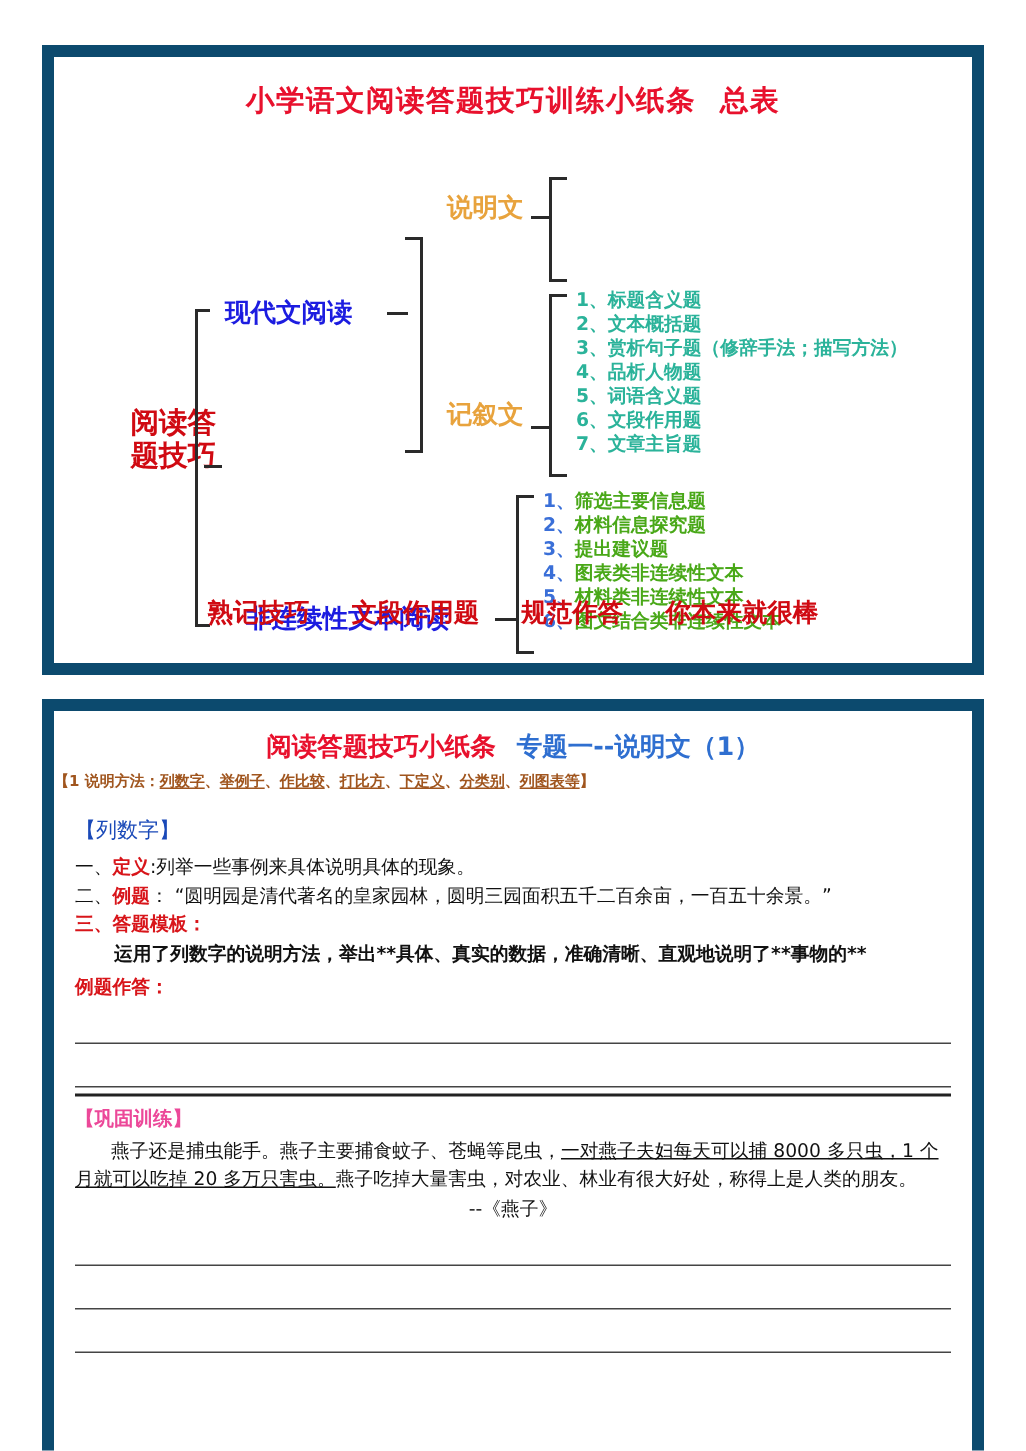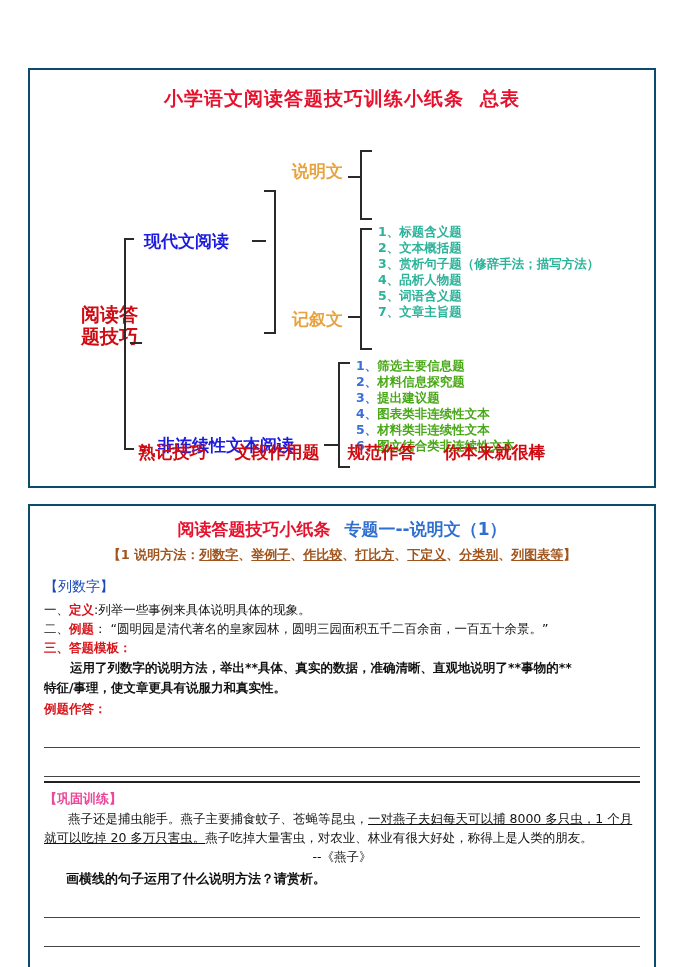--- a/index.html
+++ b/index.html
@@ -8,23 +8,22 @@
     background:#ffffff;
     font-family:"DejaVu Sans","Liberation Sans",sans-serif;
     overflow:hidden;
   }
   .page{position:relative;width:684px;height:967px;}
 
   
   .card{
     position:absolute;
     background:#fff;
-    border:2px solid #0c4a6e;
+    border:8px solid #0c4a6e;
     box-sizing:border-box;
-    margin-top:38px;
   }
   #card-overview{left:28px;top:30px;width:628px;height:420px;}
   #card-topic{left:28px;top:466px;width:628px;height:568px;}
 
   
   .ov-title{
     position:absolute;left:0;top:16px;width:100%;
     text-align:center;
     color:#e8112d;
     font-weight:bold;
@@ -44,21 +43,21 @@
     color:#d00a12;font-size:19px;text-align:right;
   }
   #root-node span{display:block;}
 
   .lvl2{color:#1c1ce0;font-size:17px;}
   #node-modern{left:114px;top:118px;}
   #node-noncont{left:128px;top:322px;}
 
   .lvl3{color:#e8a33d;font-size:17px;}
   #node-shuoming{left:262px;top:48px;}
-  #node-jixu{left:262px;top:196px;}
+  #node-jixu{left:262px;top:186px;}
 
   
   .brk{position:absolute;border:2px solid #2a2a2a;box-sizing:border-box;}
   
   #brk-root{left:86px;top:124px;width:16px;height:212px;
             border-left:0;border-right:2px solid #2a2a2a;
             border-top:2px solid #2a2a2a;border-bottom:2px solid #2a2a2a;
             border-right-width:0;}
   #brk-root{border:none;}
   #brk-root:before{
@@ -123,22 +122,22 @@
 
   
   .tp-title{
     position:absolute;left:0;top:12px;width:100%;text-align:center;
     font-weight:bold;font-size:17px;white-space:nowrap;
   }
   .tp-title .r{color:#e8112d;}
   .tp-title .b{color:#2f6fd0;margin-left:14px;}
 
   .tp-sub{
-    position:absolute;left:0;top:40px;width:100%;text-align:center;
-    font-weight:bold;font-size:13px;color:#a0551e;white-space:nowrap;
+    position:absolute;left:0;top:40px;width:100%;
+    font-weight:bold;font-size:10px;color:#a0551e;white-space:nowrap;
   }
   .tp-sub u{text-decoration:underline;}
 
   .tp-body{
     position:absolute;left:14px;top:70px;right:14px;
     font-size:12.5px;color:#111;line-height:1.55;
   }
   .sec-head{color:#1a49b8;font-weight:normal;font-size:14px;margin-bottom:2px;}
   .kw-red{color:#d8151a;font-weight:bold;}
   .row{margin:0;white-space:nowrap;}
@@ -194,20 +193,21 @@
       <div class="conn" id="conn-noncont"></div>
       <div class="brk" id="brk-noncont"></div>
 
 
       <div class="lst" id="list-jixu">
         <div>1、标题含义题</div>
         <div>2、文本概括题</div>
         <div>3、赏析句子题（修辞手法；描写方法）</div>
         <div>4、品析人物题</div>
         <div>5、词语含义题</div>
+        <div>6、文段作用题</div>
         <div>7、文章主旨题</div>
       </div>
 
       <div class="lst" id="list-noncont">
         <div><span class="num">1、</span><span class="txt">筛选主要信息题</span></div>
         <div><span class="num">2、</span><span class="txt">材料信息探究题</span></div>
         <div><span class="num">3、</span><span class="txt">提出建议题</span></div>
         <div><span class="num">4、</span><span class="txt">图表类非连续性文本</span></div>
         <div><span class="num">5、</span><span class="txt">材料类非连续性文本</span></div>
         <div><span class="num">6、</span><span class="txt">图文结合类非连续性文本</span></div>
@@ -234,36 +234,34 @@
 
       <div class="sec-head">【列数字】</div>
 
       <div class="row"><span>一、</span><span class="kw-red">定义</span><span>:列举一些事例来具体说明具体的现象。</span></div>
 
       <div class="row"><span>二、</span><span class="kw-red">例题</span><span>： “圆明园是清代著名的皇家园林，圆明三园面积五千二百余亩，一百五十余景。”</span></div>
 
       <div class="row"><span class="kw-red">三、</span><span class="kw-red">答题模板：</span></div>
 
       <div class="tmpl"><span class="ind"></span><span>运用了列数字的说明方法，举出**具体、真实的数据，准确清晰、直观地说明了**事物的**</span></div>
-      <div class="tmpl"><span>特征/事理，使文章更具有说服力和真实性。</span></div>
 
       <div class="red-label">例题作答：</div>
 
       <div class="wline"></div>
       <div class="wline"></div>
 
       <div class="thick-sep"></div>
 
       <div class="ex-head">【巩固训练】</div>
 
       <div class="passage"><span class="ind"></span><span>燕子还是捕虫能手。燕子主要捕食蚊子、苍蝇等昆虫，</span><u>一对燕子夫妇每天可以捕 8000 多只虫，1 个月就可以吃掉 20 多万只害虫。</u><span>燕子吃掉大量害虫，对农业、林业有很大好处，称得上是人类的朋友。</span></div>
 
       <div class="src">--《燕子》</div>
 
-      <div class="question">画横线的句子运用了什么说明方法？请赏析。</div>
 
       <div class="wline"></div>
       <div class="wline"></div>
       <div class="wline"></div>
 
     </div>
   </div>
 
 </div>
 

